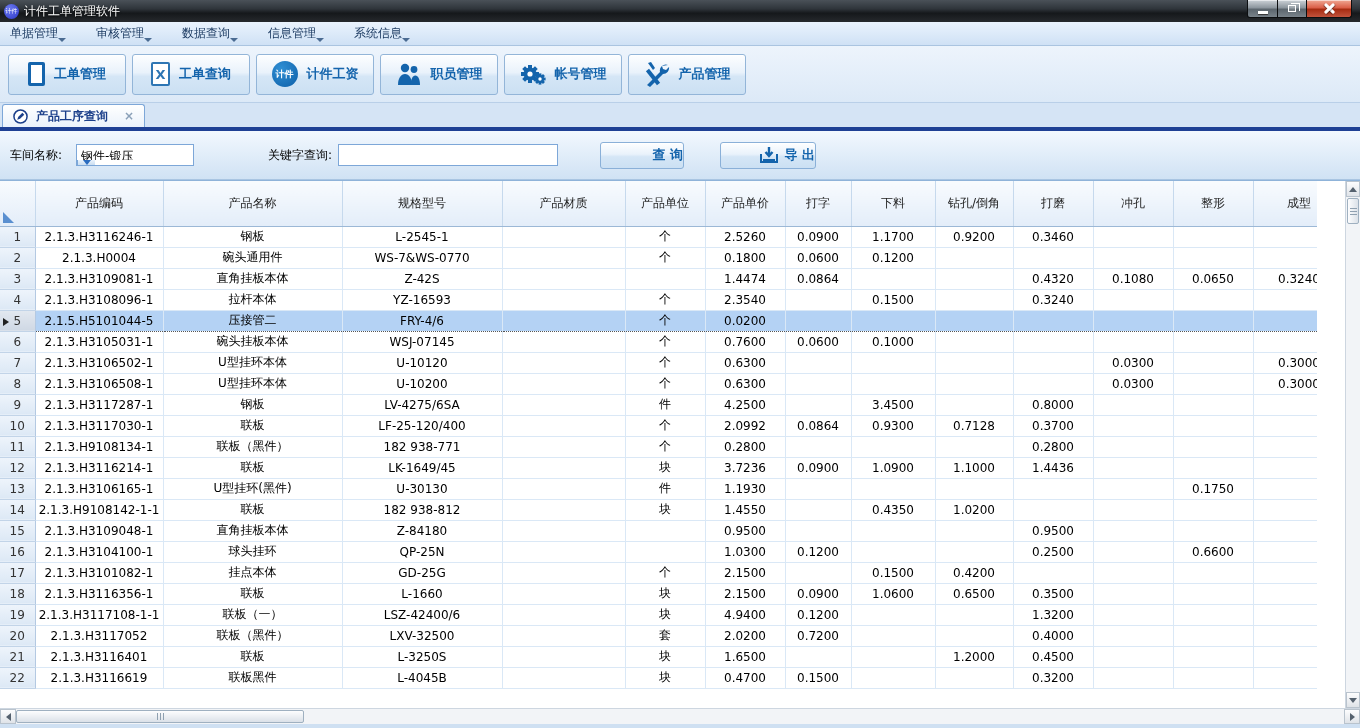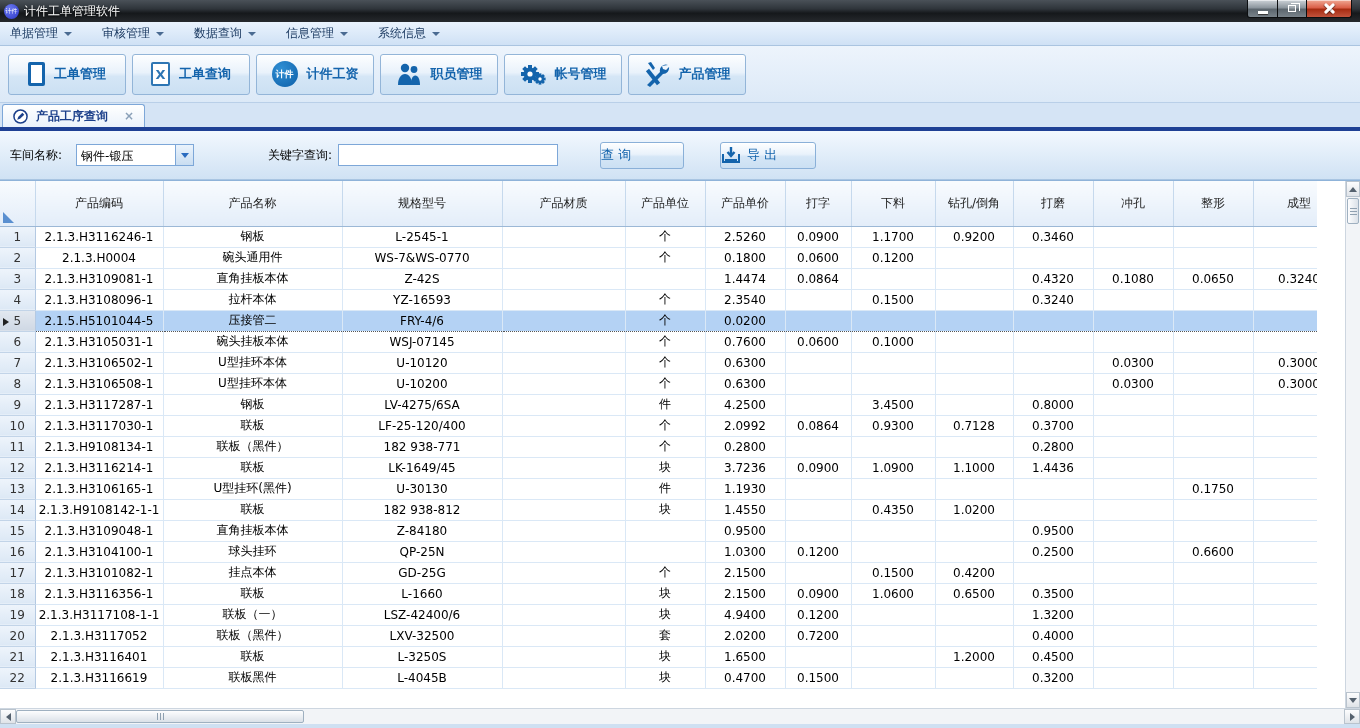--- a/index.html
+++ b/index.html
@@ -23,21 +23,21 @@
   .glyph-min { width:10px; height:3px; background:#fff; margin-top:7px; box-shadow:0 1px 1px #333; }
   .glyph-res { width:8px; height:7px; border:1px solid #fff; background:rgba(255,255,255,.15); position:relative; }
   .glyph-res::before { content:""; position:absolute; left:2px; top:-3px; width:8px; height:7px; border:1px solid #fff; border-bottom:none; border-left:none; }
   .glyph-x { position:relative; width:11px; height:11px; }
   .glyph-x::before,.glyph-x::after { content:""; position:absolute; left:-1px; top:4px; width:13px; height:3px; background:#fff; border-radius:1px; box-shadow:0 1px 1px rgba(0,0,0,.4); }
   .glyph-x::before { transform:rotate(45deg); } .glyph-x::after { transform:rotate(-45deg); }
 
   
   .menubar { height:24px; flex:none; background:linear-gradient(#eaf3fd,#cfe1f5); border-bottom:1px solid #aac4e0;
     display:flex; align-items:center; padding:0 10px; gap:30px; color:#17365e; }
-  .menu-item { display:flex; align-items:center; gap:6px; cursor:default; }
+  .menu-item { display:flex; align-items:flex-end; gap:0; cursor:default; }
   .caret { width:0; height:0; border-left:4px solid transparent; border-right:4px solid transparent; border-top:4px solid #4a6b92; }
 
   
   .toolbar { height:57px; flex:none; background:linear-gradient(#edf4fc,#dcE9f7); border-bottom:1px solid #b9cfe8;
     display:flex; align-items:center; padding-left:8px; gap:6px; }
   .tool-btn { height:41px; min-width:118px; padding:0 14px; border:1px solid #93b5d8; border-radius:3px;
     background:linear-gradient(#fdfeff,#e9f2fb 45%,#d5e6f6 55%,#cbe0f3); box-shadow:inset 0 1px 0 #fff;
     display:flex; align-items:center; justify-content:center; gap:9px; color:#1464ac; font-weight:bold; font-size:13px; cursor:default; }
   .icon-doc { width:17px; height:24px; border:3px solid #1464ac; border-radius:2px; background:#fff; }
   .icon-xls { width:19px; height:24px; border:2px solid #2e76b4; border-radius:2px; background:#fff; color:#2e76b4;
@@ -51,28 +51,28 @@
   .tab { height:23px; min-width:140px; border:1px solid #7da7d8; border-bottom:none; border-radius:3px 3px 0 0;
     background:linear-gradient(#ffffff,#eaf2fb); display:flex; align-items:center; gap:8px; padding:0 10px;
     font-weight:bold; color:#1b3f8a; cursor:default; }
   .tab-close { color:#8aa0b8; font-weight:bold; font-size:12px; margin-left:8px; cursor:default; }
   .navybar { height:4px; flex:none; background:#1e4094; }
 
   
   .filterbar { height:49px; flex:none; background:linear-gradient(#f2f8fe,#d0e2f4); border-bottom:1px solid #a9c5e2;
     display:flex; align-items:center; color:#000; }
   .lbl-workshop { margin-left:10px; }
-  .dropdown { margin-left:14px; width:118px; height:22px; border:1px solid #7da7d8; background:#fff; display:flex; align-items:stretch; }
+  .dropdown { margin-left:14px; width:118px; height:22px; border:1px solid #7da7d8; background:#fff; display:flex; align-items:stretch;flex-direction:column; }
   .dd-value { flex:1; padding:3px 4px; white-space:nowrap; overflow:hidden; }
   .dd-btn { width:18px; border-left:1px solid #7da7d8; background:linear-gradient(#eaf3fc,#c9ddf1); display:flex; align-items:center; justify-content:center; }
   .dd-arrow { width:0; height:0; border-left:4px solid transparent; border-right:4px solid transparent; border-top:5px solid #2a6bbf; }
   .lbl-keyword { margin-left:74px; }
   .keyword-input { margin-left:6px; width:220px; height:22px; border:1px solid #7da7d8; background:#fff; font:inherit; padding:0 4px; outline:none; }
   .btn { height:27px; border:1px solid #8ab0d8; border-radius:3px; background:linear-gradient(#fdfeff,#e9f2fb 45%,#d5e6f6 55%,#cbe0f3);
-    box-shadow:inset 0 1px 0 #fff; color:#1464ac; font-weight:normal; font-size:13px; display:flex; align-items:center; justify-content:flex-start; gap:6px; cursor:default; }
+    box-shadow:inset 0 1px 0 #fff; color:#1464ac; font-weight:bold; font-size:13px; display:flex; align-items:center; justify-content:flex-end; gap:6px; cursor:default; }
   .btn-query { margin-left:42px; width:84px; }
   .btn-export { margin-left:36px; width:96px; }
   .icon-export { width:20px; height:20px; display:block; }
 
   
   .gridzone { flex:1; min-height:0; display:flex; background:#fff; border-top:1px solid #8fb3d9;gap:28px; }
   .grid-scroll { flex:1; overflow:hidden; }
   table.grid { border-collapse:collapse; table-layout:fixed; width:1345px; }
   .grid th { height:45px; background:linear-gradient(#f8fbfe,#e3edf9); border-right:1px solid #c6d9ed;
     border-bottom:1px solid #9cb8d6; font-weight:normal; color:#1c1c1c; text-align:center; }

